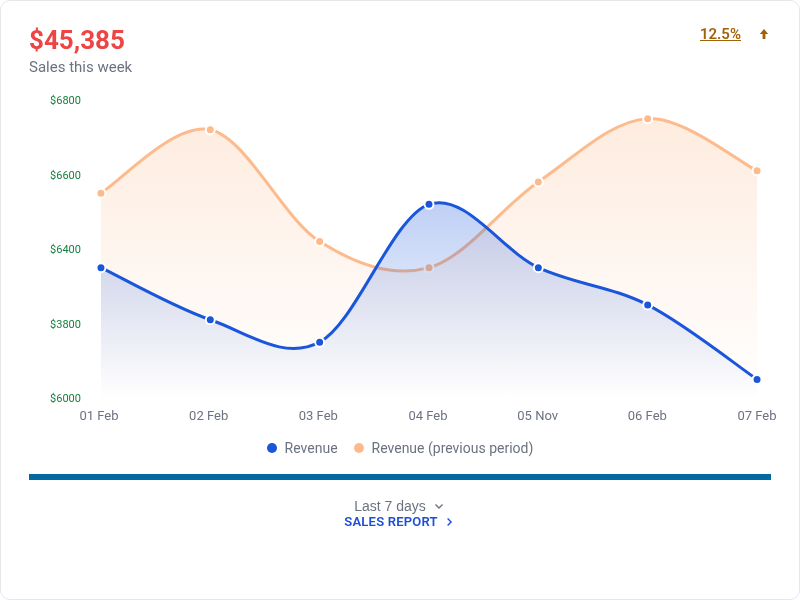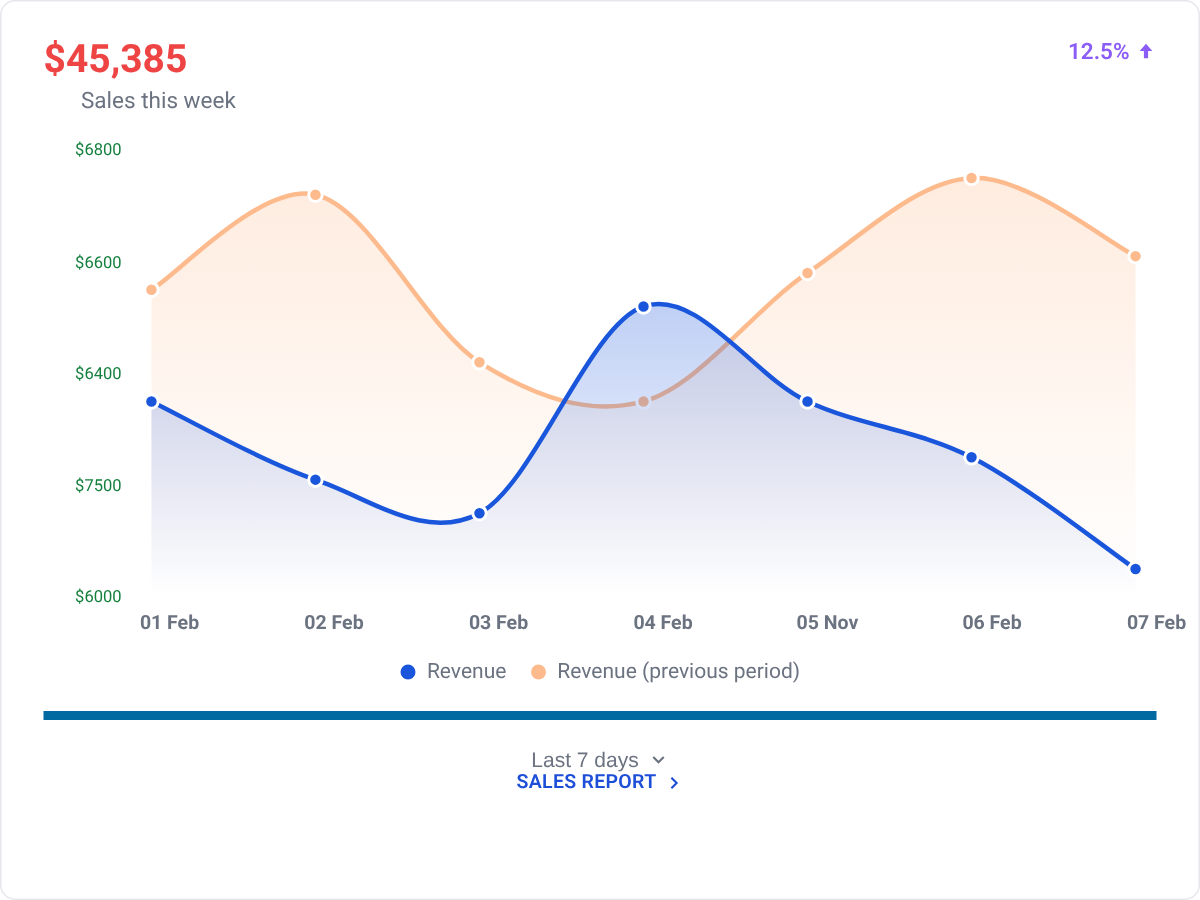--- a/index.html
+++ b/index.html
@@ -25,29 +25,29 @@
   .total {
     font-size: 26px;
     font-weight: 700;
     color: #ef4444;
     line-height: 1.2;
   }
   .subtitle {
     font-size: 15px;
     color: #6b7280;
     margin-top: 2px;
-    margin-left: 25px;
   }
   .delta {
     display: flex;
     align-items: center;
-    gap: 4px;
+    gap: 16px;
     font-size: 15px;
     font-weight: 600;
-    color: #8b5cf6;
+    color: #a16207;
+    text-decoration: underline;
   }
   .delta-arrow {
     width: 14px;
     height: 14px;
   }
   .chart-area {
     margin-top: 24px;
     position: relative;
     height: 330px;
   }
@@ -67,25 +67,24 @@
   }
   .plot {
     position: absolute;
     left: 58px;
     right: 0;
     top: 0;
     bottom: 32px;
   }
   .x-axis {
     position: absolute;
-    left: 70px;
+    left: 56px;
     right: 0;
     bottom: 0;
     height: 28px;
-    font-weight: bold;
   }
   .x-tick {
     position: absolute;
     font-size: 13px;
     color: #6b7280;
     transform: translateX(-50%);
     white-space: nowrap;
   }
   .legend {
     display: flex;
@@ -156,21 +155,21 @@
       <span>12.5%</span>
       <svg class="delta-arrow" viewBox="0 0 20 20" fill="currentColor">
         <path d="M10 3l6 7h-4v7H8v-7H4l6-7z"></path>
       </svg>
     </div>
   </div>
 
   <div class="chart-area">
     <div class="y-axis" id="y-axis">
         <div class="y-tick" style="top: 298px;">$6000</div>
-        <div class="y-tick" style="top: 223.5px;">$7500</div>
+        <div class="y-tick" style="top: 223.5px;">$3800</div>
         <div class="y-tick" style="top: 149px;">$6400</div>
         <div class="y-tick" style="top: 74.5px;">$6600</div>
         <div class="y-tick" style="top: 0px;">$6800</div>
       </div>
     <div class="plot">
       <svg id="chart-svg" width="100%" height="100%" preserveAspectRatio="none" viewBox="0 0 686 298">
           <defs>
             <linearGradient id="grad0" x1="0" y1="0" x2="0" y2="1">
               <stop offset="0%" stop-color="#1a56db" stop-opacity="0.28"></stop>
               <stop offset="100%" stop-color="#1a56db" stop-opacity="0"></stop>

